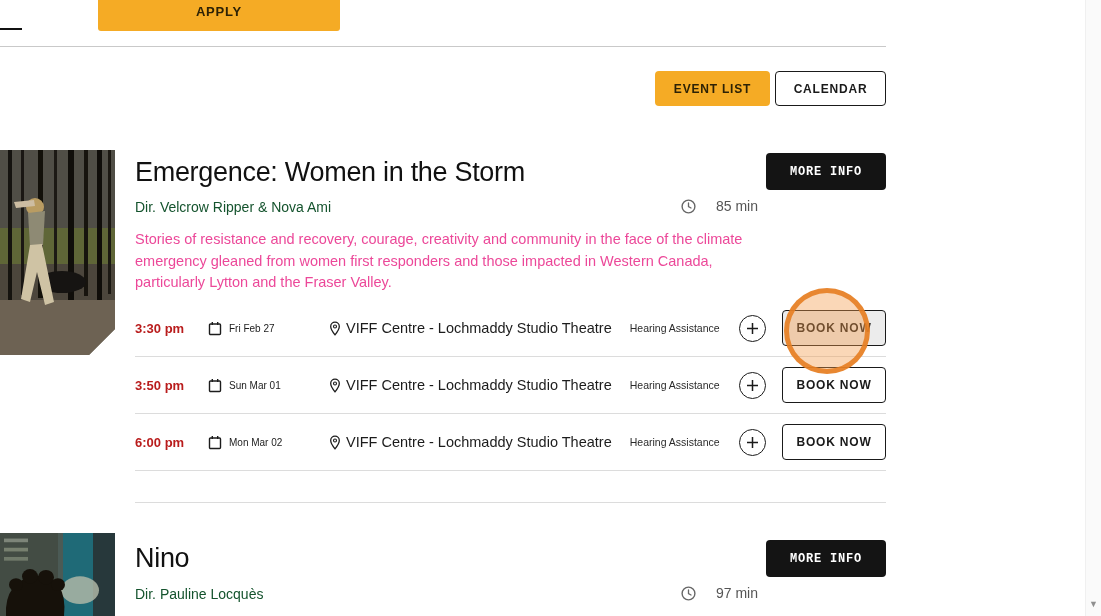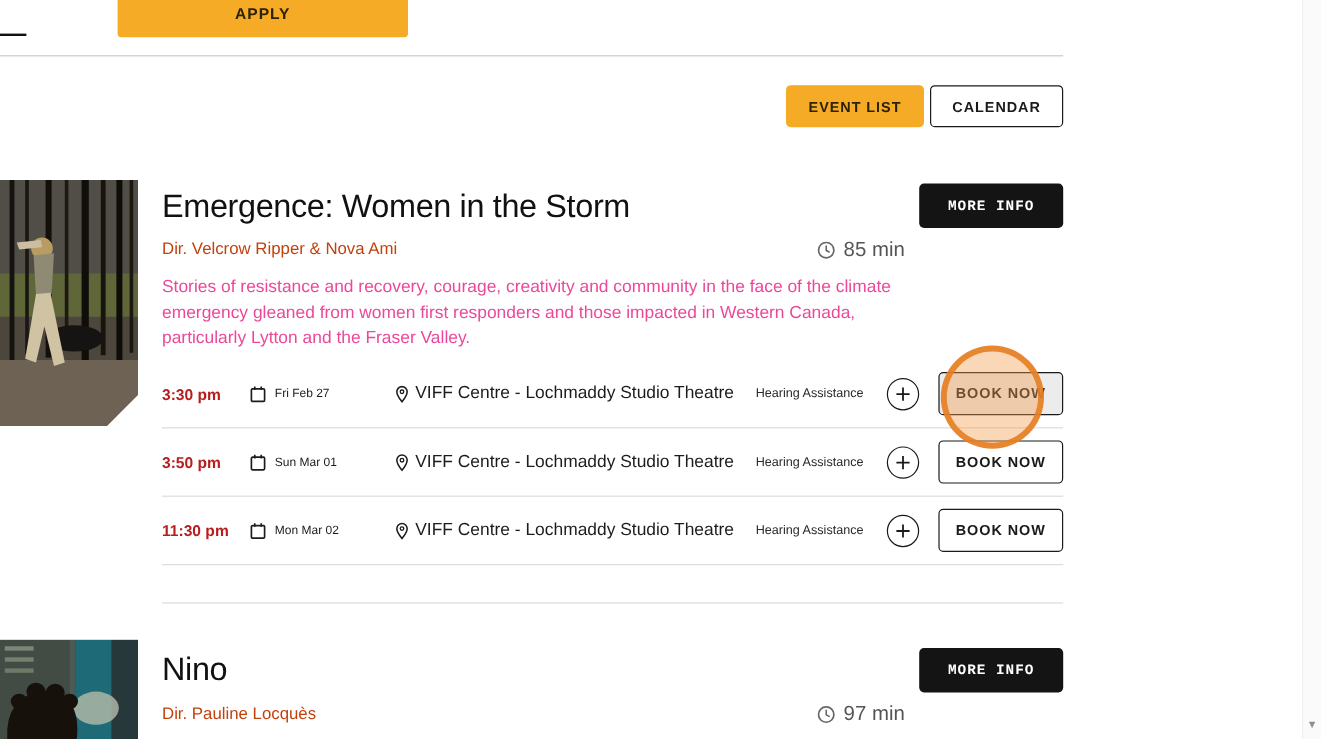--- a/index.html
+++ b/index.html
@@ -30,24 +30,24 @@
   .thumb { position:absolute; left:0; overflow:hidden; }
   .thumb-1 { top:150px; width:115px; height:205px;
     clip-path: polygon(0 0, 100% 0, 100% calc(100% - 26px), calc(100% - 26px) 100%, 0 100%); }
   .thumb-2 { top:533px; width:115px; height:83px; }
   .thumb svg { display:block; width:100%; height:100%; }
 
   
   .event-title { position:absolute; left:135px; font-size:27px; font-weight:normal; color:#111; letter-spacing:-0.3px; }
   .title-1 { top:157px; }
   .title-2 { top:543px; }
-  .dir-line { position:absolute; left:135px; font-size:14px; color:#c2410c; }
+  .dir-line { position:absolute; left:135px; font-size:14px; color:#14532d; }
   .dir-1 { top:199px; }
   .dir-2 { top:586px; }
-  .duration { position:absolute; display:flex; align-items:center; gap:7px; font-size:17px; color:#555;justify-content:flex-end; }
+  .duration { position:absolute; display:flex; align-items:center; gap:20px; font-size:14px; color:#555;justify-content:flex-end; }
   .dur-1 { left:681px; top:198px; }
   .dur-2 { left:681px; top:585px; }
   .duration svg { color:#666; }
   .more-info {
     position:absolute; left:766px; width:120px; height:37px;
     background:#141414; color:#fff; border:none; border-radius:4px;
     font-family:Liberation Mono, monospace; font-weight:bold; font-size:12px; letter-spacing:0.8px; cursor:pointer;
   }
   .mi-1 { top:153px; }
   .mi-2 { top:540px; }
@@ -188,21 +188,21 @@
         <button class="plus-btn">
           <svg width="13" height="13" viewBox="0 0 13 13">
               <path d="M6.5 1 V12 M1 6.5 H12" stroke="currentColor" stroke-width="1.5"></path>
             </svg>
         </button>
         <button class="book-btn">BOOK NOW</button>
       </span>
     </div>
 
     <div class="srow">
-      <span class="stime">11:30 pm</span>
+      <span class="stime">6:00 pm</span>
       <span class="ic ic-cal">
         <svg width="14" height="15" viewBox="0 0 14 15">
             <rect x="1.5" y="3" width="11" height="10.5" rx="1" fill="none" stroke="currentColor" stroke-width="1.4"></rect>
             <path d="M4.3 1 V4 M9.7 1 V4" stroke="currentColor" stroke-width="1.4"></path>
           </svg>
       </span>
       <span class="sdate">Mon Mar 02</span>
       <span class="ic ic-pin">
         <svg width="12" height="15" viewBox="0 0 12 15">
             <path d="M6 1.2 a4.3 4.3 0 0 1 4.3 4.3 C10.3 8.6 6 13.8 6 13.8 S1.7 8.6 1.7 5.5 A4.3 4.3 0 0 1 6 1.2 Z" fill="none" stroke="currentColor" stroke-width="1.3"></path>

